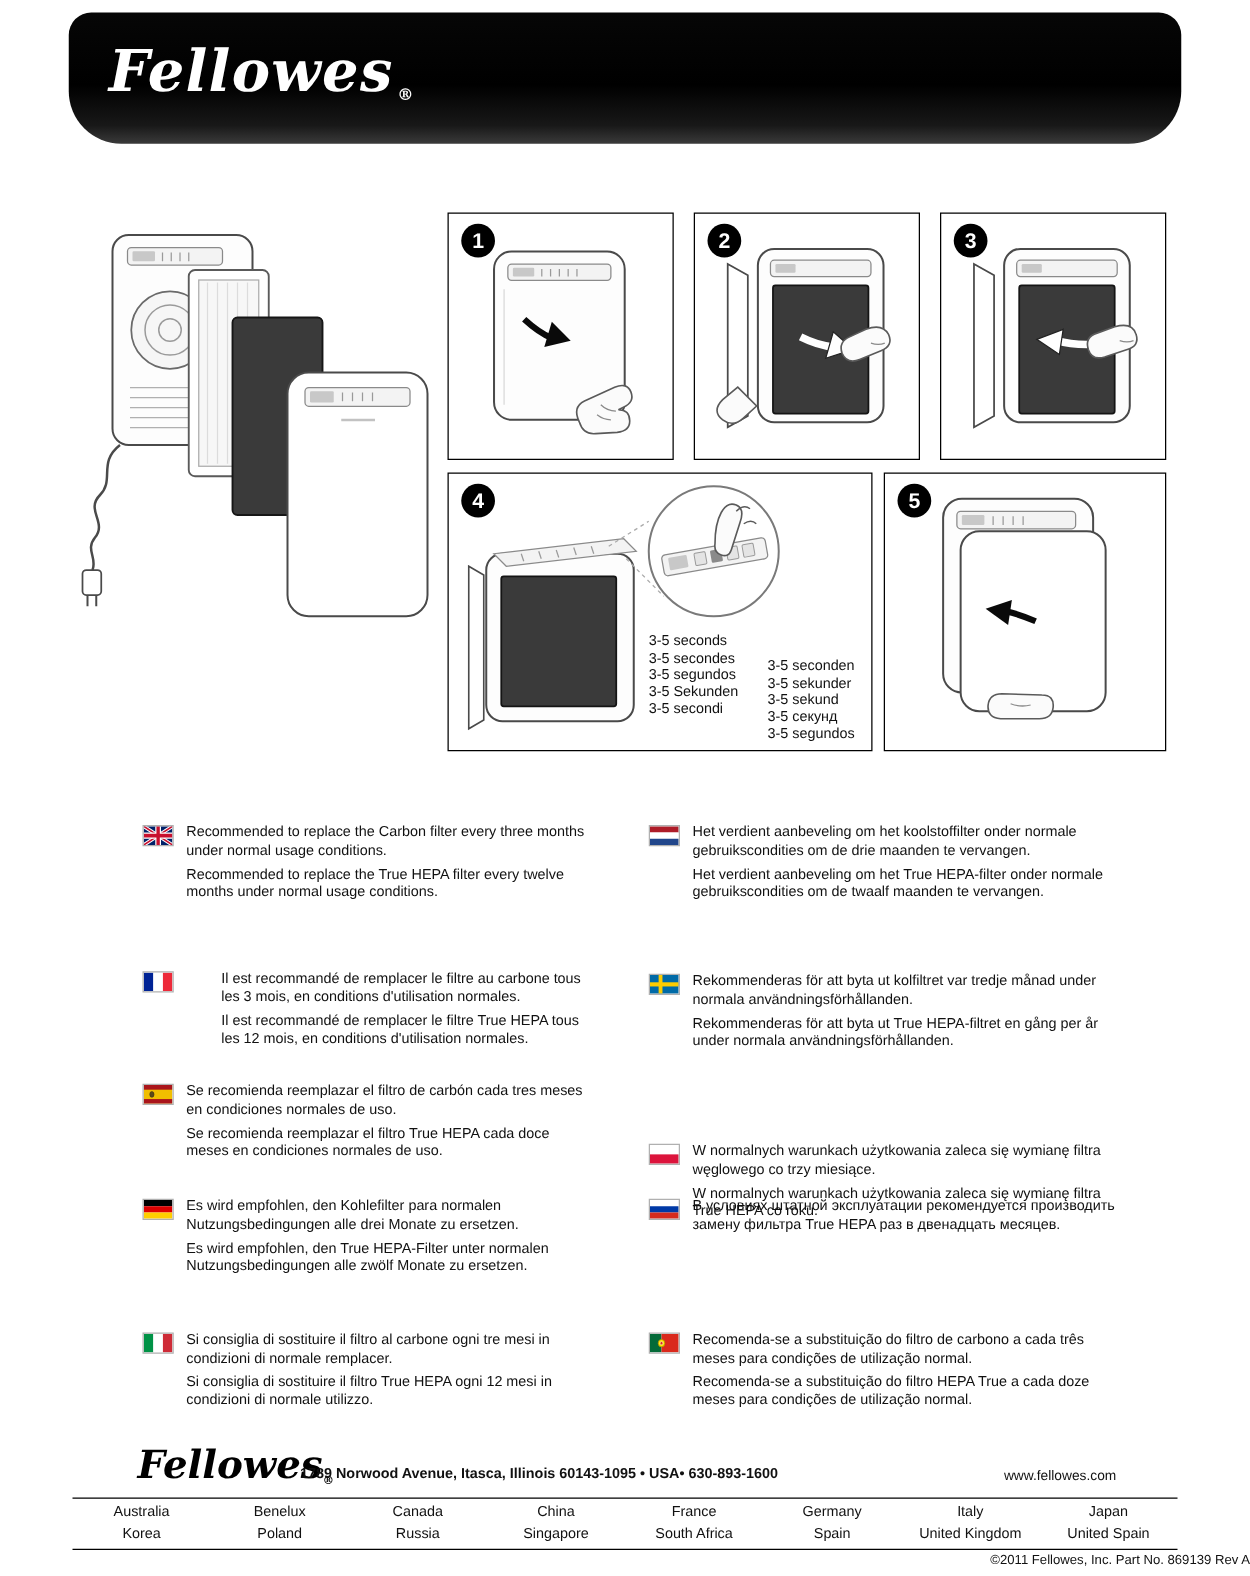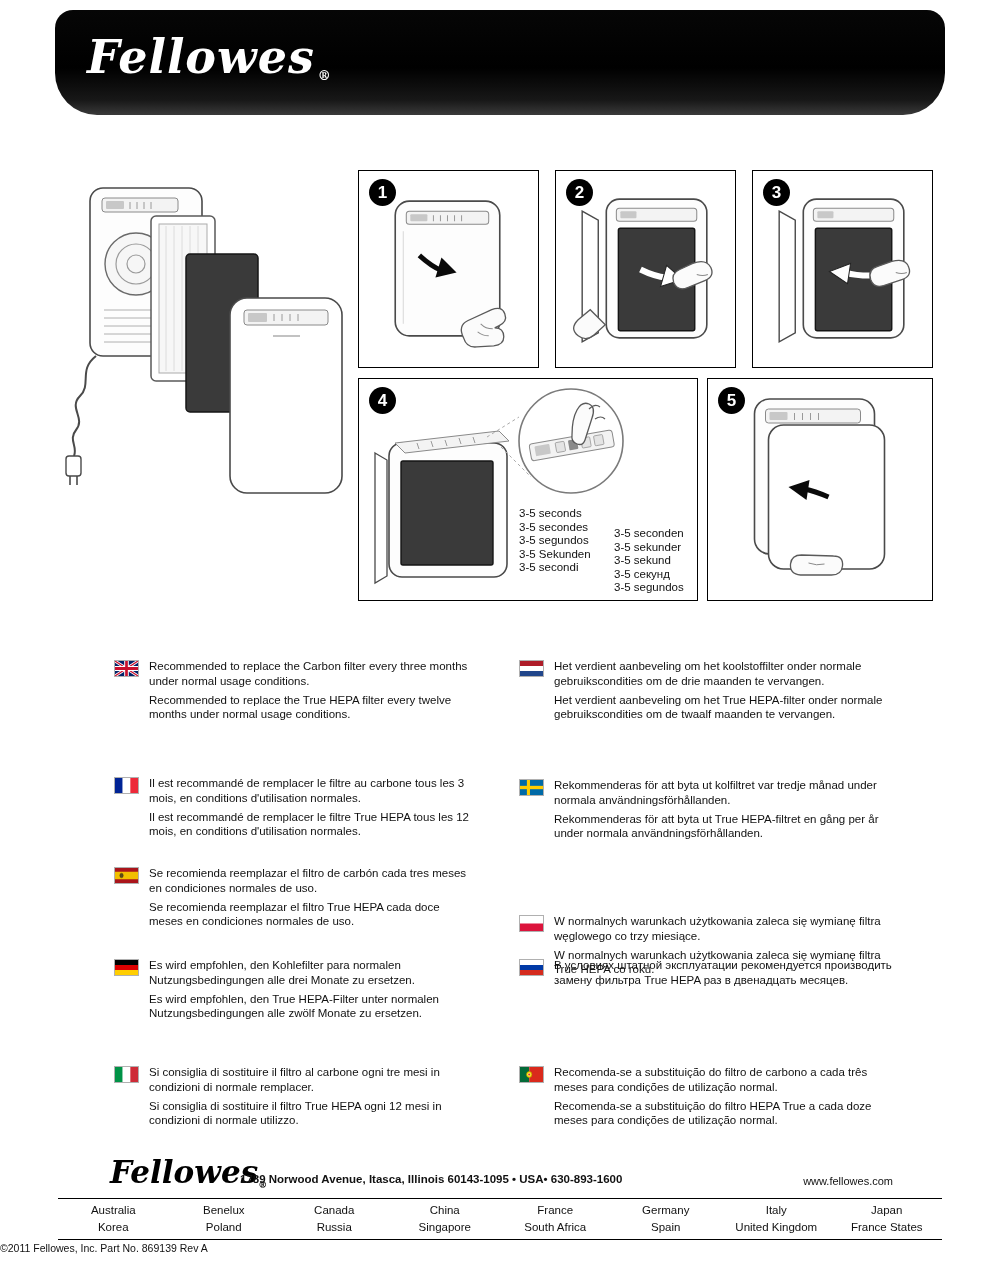--- a/index.html
+++ b/index.html
@@ -37,21 +37,21 @@
   .footer-logo { position:absolute; left:110px; top:1154px;
                  font-family:"DejaVu Serif","Liberation Serif",serif;
                  font-style:italic; font-weight:bold; font-size:31px; color:#000; }
   .footer-logo .reg { font-size:9px; font-style:normal; position:relative; top:5px; }
   .footer-address { position:absolute; left:240px; top:1173px; font-size:11.5px; font-weight:bold; color:#111; }
   .footer-web { position:absolute; right:107px; top:1175px; font-size:11px; color:#111; }
   .countries { position:absolute; left:58px; top:1198px; width:884px;
                border-top:1.4px solid #000; border-bottom:1.4px solid #000; padding:3px 0 4px; }
   .c-row { display:grid; grid-template-columns:repeat(8,1fr); }
   .c-row span { text-align:center; font-size:11.5px; line-height:16.5px; color:#111; }
-  .copyright { position:absolute; left:0; top:1242px; width:100%; text-align:left;
+  .copyright { position:absolute; left:0; top:1242px; width:100%; text-align:right;
                font-size:10.5px; color:#111; }
 </style>
 </head>
 <body>
 
 <div class="page">
 
   <div class="banner">
     <div class="logo-script"><span>Fellowes</span><span class="reg">®</span></div>
   </div>
@@ -213,21 +213,21 @@
       <path d="M0,0 60,36 M60,0 0,36" stroke="#C8102E" stroke-width="3"></path>
       <path d="M30,0 V36 M0,18 H60" stroke="#fff" stroke-width="12"></path>
       <path d="M30,0 V36 M0,18 H60" stroke="#C8102E" stroke-width="7"></path>
     </svg>
     <div class="instr-text">
       <p>Recommended to replace the Carbon filter every three months under normal usage conditions.</p>
       <p>Recommended to replace the True HEPA filter every twelve months under normal usage conditions.</p>
     </div>
   </div>
 
-  <div class="instr-row" style="left:115px;top:776px;width:360px;">
+  <div class="instr-row" style="left:115px;top:776px;width:360px;gap:28px;">
     <svg class="flag" viewBox="0 0 60 36" preserveAspectRatio="none">
       <rect width="20" height="36" fill="#002395"></rect>
         <rect x="20" width="20" height="36" fill="#fff"></rect>
         <rect x="40" width="20" height="36" fill="#ED2939"></rect>
     </svg>
     <div class="instr-text">
       <p>Il est recommandé de remplacer le filtre au carbone tous les 3 mois, en conditions d'utilisation normales.</p>
       <p>Il est recommandé de remplacer le filtre True HEPA tous les 12 mois, en conditions d'utilisation normales.</p>
     </div>
   </div>
@@ -344,19 +344,19 @@
       <span>Japan</span>
     </div>
     <div class="c-row">
       <span>Korea</span>
       <span>Poland</span>
       <span>Russia</span>
       <span>Singapore</span>
       <span>South Africa</span>
       <span>Spain</span>
       <span>United Kingdom</span>
-      <span>France States</span>
+      <span>United Spain</span>
     </div>
   </div>
 
   <div class="copyright">©2011 Fellowes, Inc. Part No. 869139 Rev A</div>
 
 </div>
 
 </body></html>

